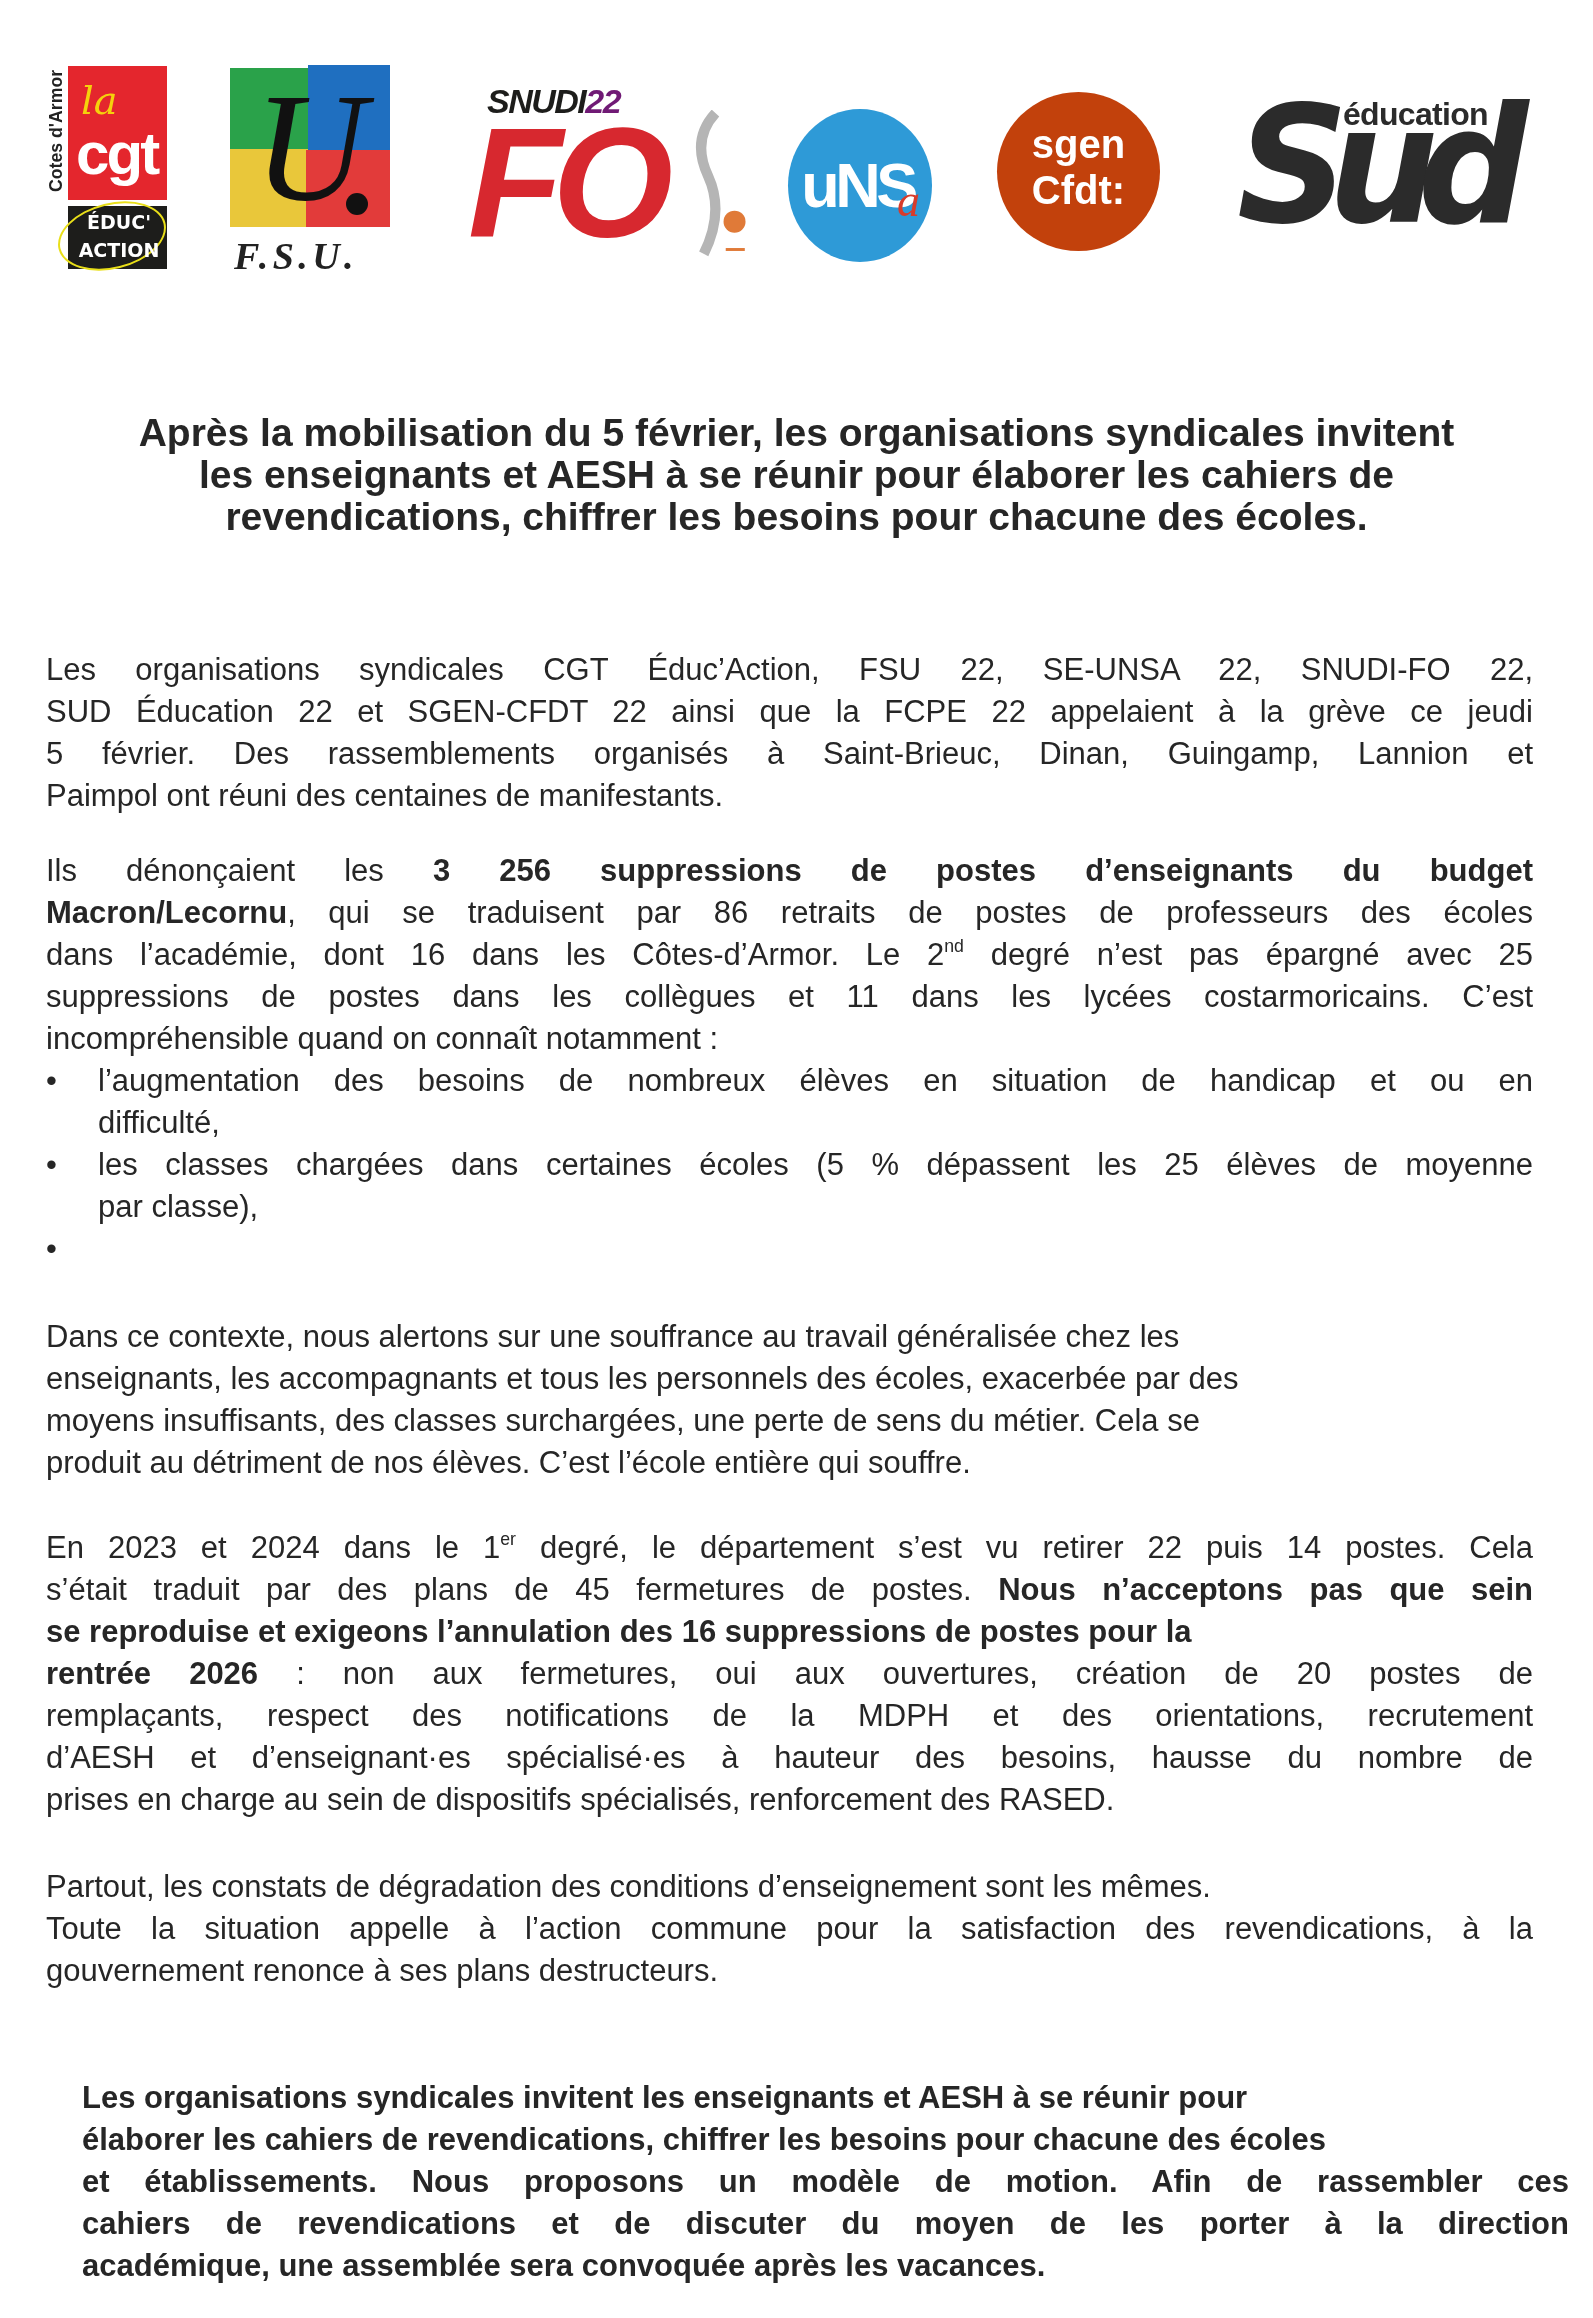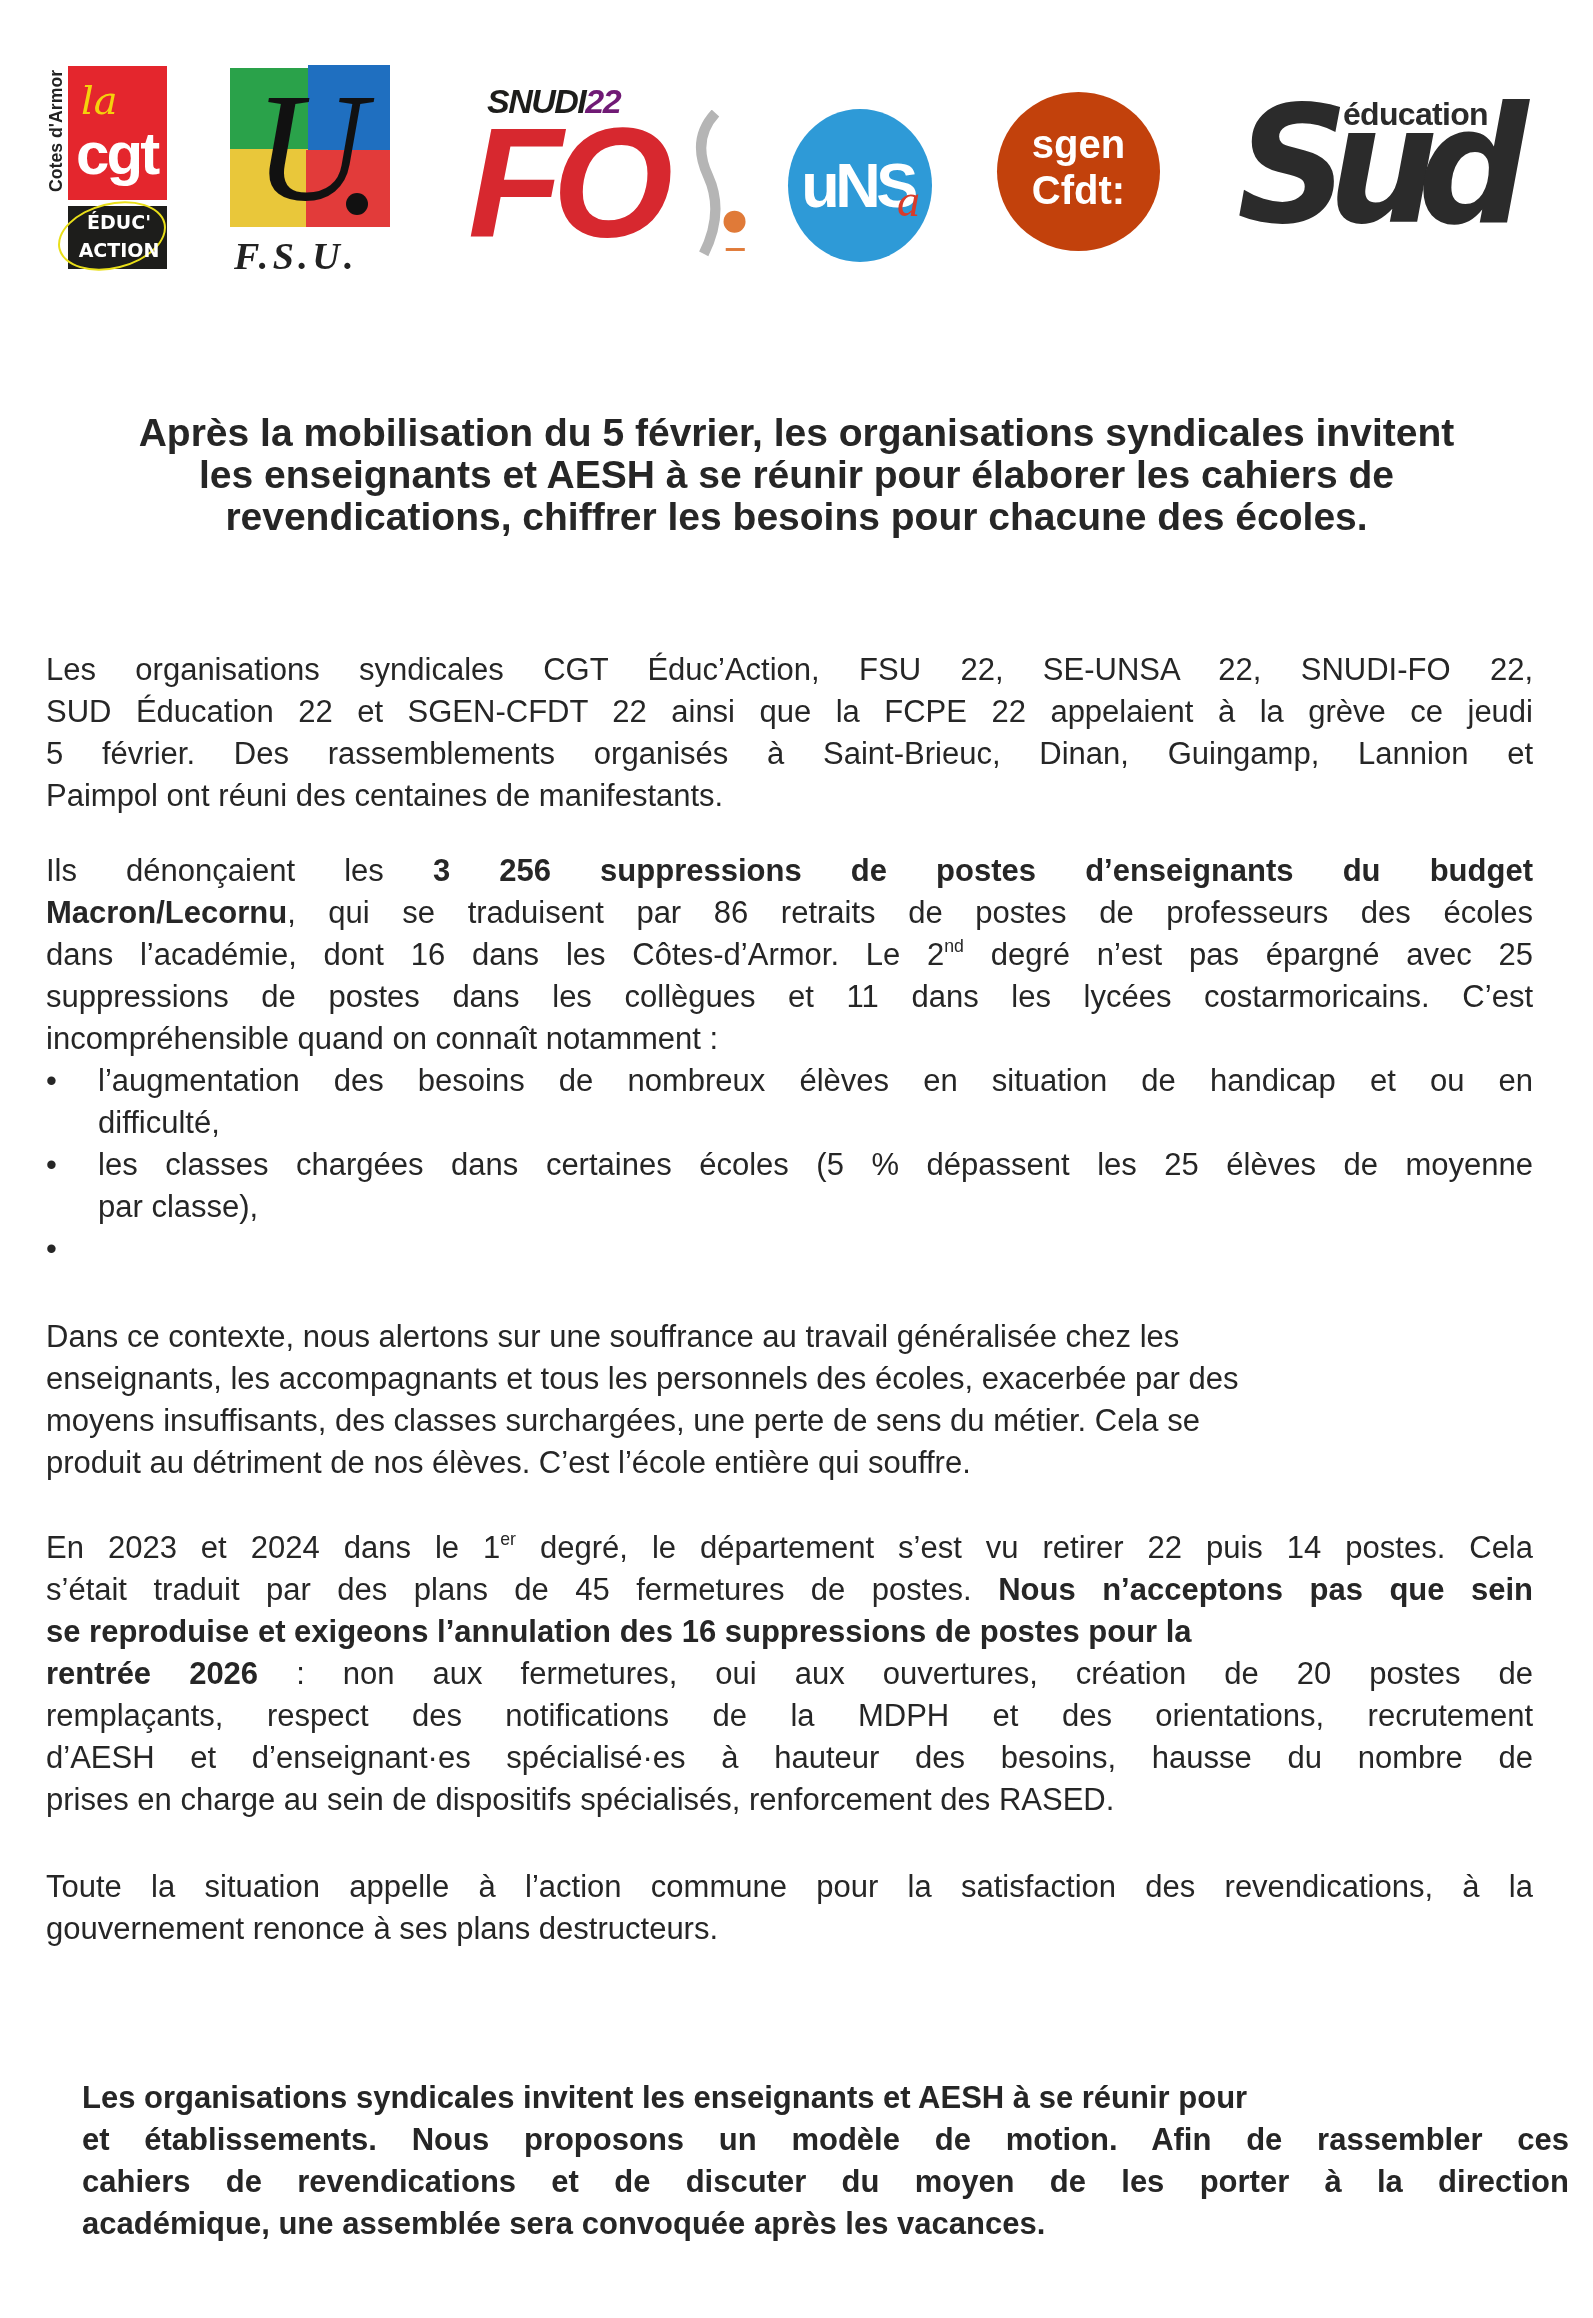--- a/index.html
+++ b/index.html
@@ -153,23 +153,25 @@
   <span class="ln j"><span>En 2023 et 2024 dans le 1</span><sup>er</sup><span> degré, le département s’est vu retirer 22 puis 14 postes. Cela</span></span>
   <span class="ln j"><span>s’était traduit par des plans de 45 fermetures de postes. </span><b>Nous n’acceptons pas que sein</b></span>
   <span class="ln bold">se reproduise et exigeons l’annulation des 16 suppressions de postes pour la</span>
   <span class="ln j"><b>rentrée 2026</b><span> : non aux fermetures, oui aux ouvertures, création de 20 postes de</span></span>
   <span class="ln j">remplaçants, respect des notifications de la MDPH et des orientations, recrutement</span>
   <span class="ln j">d’AESH et d’enseignant·es spécialisé·es à hauteur des besoins, hausse du nombre de</span>
   <span class="ln">prises en charge au sein de dispositifs spécialisés, renforcement des RASED.</span>
 </div>
 
 <div class="body" style="top:1866px;">
+  <span class="ln">Partout, les constats de dégradation des conditions d’enseignement sont les mêmes.</span>
   <span class="ln j">Toute la situation appelle à l’action commune pour la satisfaction des revendications, à la</span>
   <span class="ln">gouvernement renonce à ses plans destructeurs.</span>
 </div>
 
 <div class="body bold" style="top:2077px;margin-left:36px;">
   <span class="ln">Les organisations syndicales invitent les enseignants et AESH à se réunir pour</span>
+  <span class="ln">élaborer les cahiers de revendications, chiffrer les besoins pour chacune des écoles</span>
   <span class="ln j">et établissements. Nous proposons un modèle de motion. Afin de rassembler ces</span>
   <span class="ln j">cahiers de revendications et de discuter du moyen de les porter à la direction</span>
   <span class="ln">académique, une assemblée sera convoquée après les vacances.</span>
 </div>
 
 
 </body></html>

